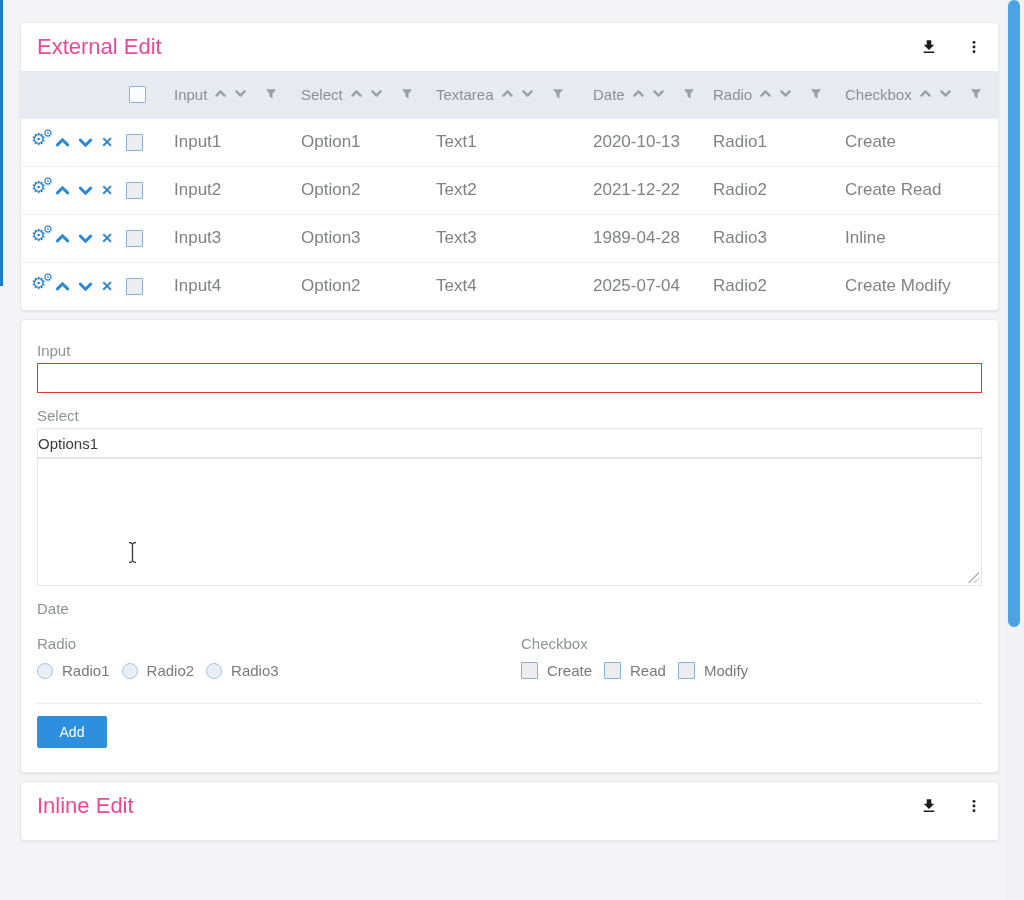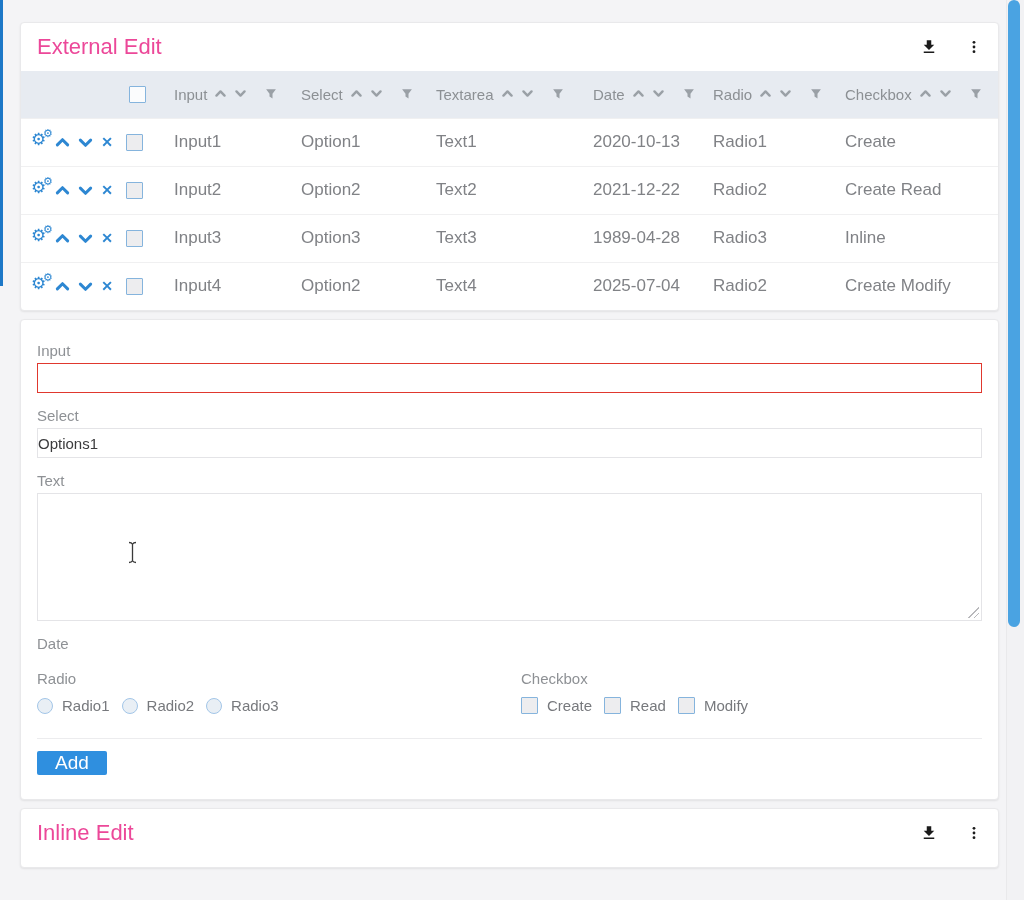--- a/index.html
+++ b/index.html
@@ -59,21 +59,21 @@
     clip-path:polygon(100% 0, 100% 100%, 0 100%); cursor:nwse-resize; }
 
   .choice-row { display:flex; }
   .choice-col-radio { width:484px; }
   .choice-col-check { flex:1; }
   .options { display:flex; align-items:center; margin-top:10px; font-size:15px; color:#77797d; }
   .opt { display:flex; align-items:center; gap:9px; margin-right:12px; cursor:pointer; }
   .radio { width:16px; height:16px; border:1px solid #a3c6e8; border-radius:50%; background:#e9eff5; }
 
   .divider { border-top:1px solid #ececee; margin-top:24px; }
-  .add-btn { margin-top:12px; width:70px; height:24px; background:#2f8fdf; color:#fff; border:none; border-radius:2px; font-size:19px; font-family:"Liberation Sans",sans-serif; cursor:pointer; }
+  .add-btn { margin-top:12px; width:70px; height:32px; background:#2f8fdf; color:#fff; border:none; border-radius:2px; font-size:14px; font-family:"Liberation Sans",sans-serif; cursor:pointer; }
 
   .inline-card { margin-top:8px; height:60px; overflow:hidden; }
 
   #ibeam { position:absolute; left:127px; top:541px; z-index:5; }
 </style>
 </head>
 <body>
 
 <div id="left-strip"></div>
 
@@ -310,21 +310,20 @@
     </table>
   </div>
 
   <div class="card form-card">
     <div class="f-label first">Input</div>
     <input class="f-input" type="text" value="" style="">
 
     <div class="f-label">Select</div>
     <div class="f-box">Options1</div>
 
-    <div class="f-label">Text</div>
     <div class="f-textarea">
       <span class="resize-corner"></span>
     </div>
 
     <div class="f-label">Date</div>
 
     <div class="choice-row">
       <div class="choice-col-radio">
         <div class="f-label">Radio</div>
         <div class="options">

